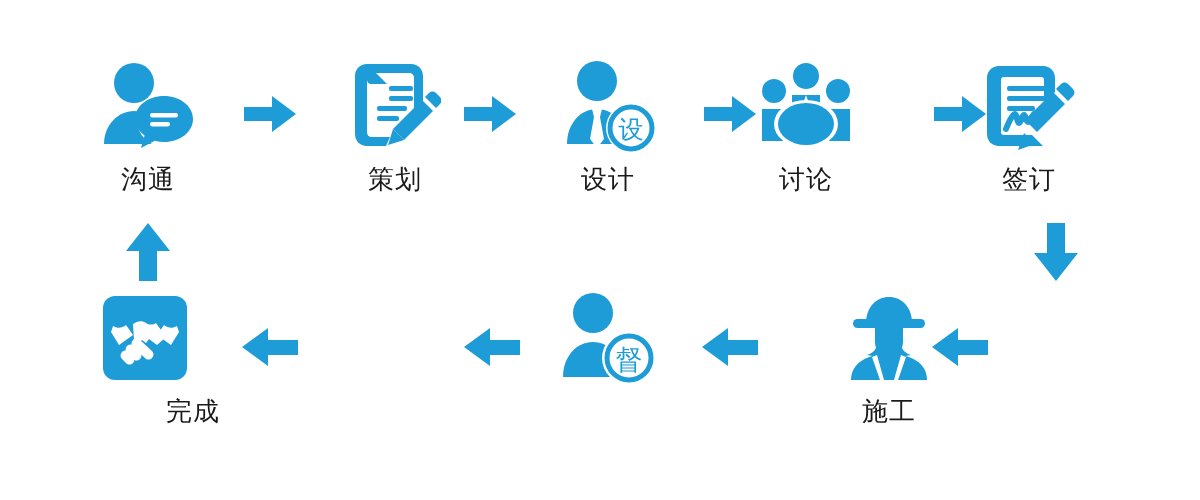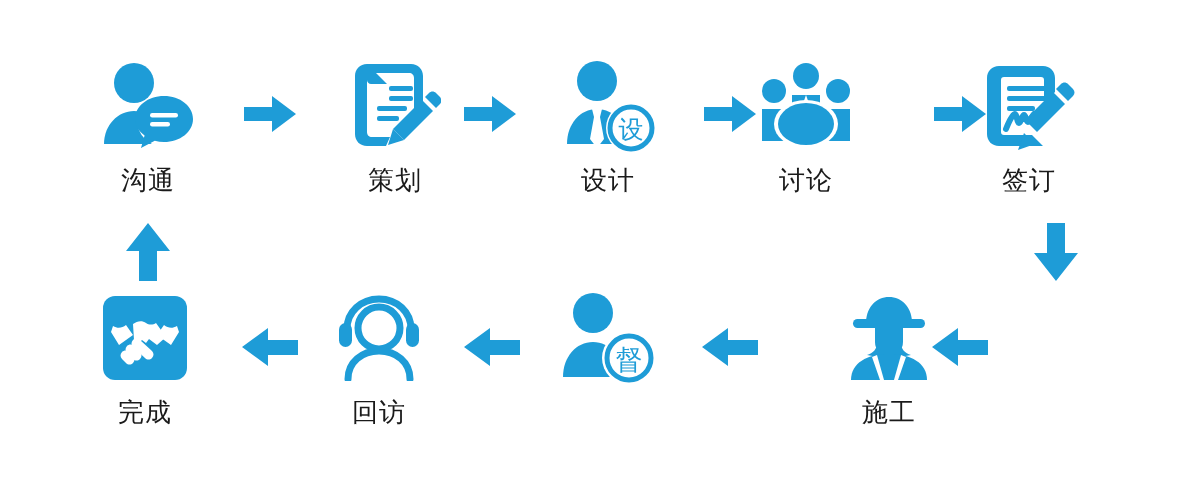--- a/index.html
+++ b/index.html
@@ -34,21 +34,21 @@
   }
   .step .icon-wrap svg {
     display: block;
   }
   .step .label {
     margin-top: 12px;
     font-size: 26px;
     line-height: 1;
     color: #1a1a1a;
     letter-spacing: 1px;
-    font-family: Liberation Serif, serif;
+    font-family: Liberation Mono, monospace;
   }
 
   
   .arrow {
     position: absolute;
     display: flex;
     align-items: center;
     justify-content: center;
   }
   .arrow svg { display: block; }
@@ -164,53 +164,41 @@
     </div>
     <div class="label">签订</div>
   </div>
 
   <div class="arrow" style="left:1026px; top:218px; width:60px; height:68px;">
     <svg width="48" height="62" viewBox="0 0 48 62">
       <path d="M15 2h18v30h13L24 60 2 32h13z" fill="#1e9cd7"></path>
     </svg>
   </div>
 
-  <div class="step row-bot" style="left:70px;">
+  <div class="step row-bot" style="left:70px;text-align:right;">
     <div class="icon-wrap">
       <svg width="84" height="84" viewBox="0 0 84 84">
         <rect x="0" y="0" width="84" height="84" rx="12" fill="#1e9cd7"></rect>
         <path d="M10 30c5 3 9 2 13-1l7 10-14 10-8-13z" fill="#ffffff"></path>
         <path d="M74 30c-5 3-9 2-13-1l-7 10 14 10 8-13z" fill="#ffffff"></path>
         <path d="M30 28c4-3 9-4 13-1 3 2 7 2 10 0l10 14-9 8-8-6-3 4-4-3-4 4-4-4z" fill="#ffffff"></path>
         <path d="M30 44c2-2 5-2 7 0l12 11c2 2 2 5 0 7s-5 2-7 0L30 51c-2-2-2-5 0-7z" fill="#ffffff"></path>
         <path d="M24 50c2-2 5-2 7 0l6 6c2 2 2 5 0 7s-5 2-7 0l-6-6c-2-2-2-5 0-7z" fill="#ffffff"></path>
         <path d="M19 56c2-2 5-2 7 0l4 4c2 2 2 5 0 7s-5 2-7 0l-4-4c-2-2-2-5 0-7z" fill="#ffffff"></path>
       </svg>
     </div>
     <div class="label">完成</div>
   </div>
 
   <div class="arrow" style="left:240px; top:325px; width:60px; height:44px;">
     <svg width="60" height="44" viewBox="0 0 60 44">
       <path d="M58 15H28V3L2 22l26 19V30h30z" fill="#1e9cd7"></path>
     </svg>
   </div>
 
-  <div class="step row-bot" style="left:304px;">
-    <div class="icon-wrap">
-      <svg width="88" height="86" viewBox="0 0 88 86">
-        <path d="M12 40v-6c0-17 14-30 32-30s32 13 32 30v6" fill="none" stroke="#1e9cd7" stroke-width="7" stroke-linecap="round"></path>
-        <rect x="4" y="28" width="13" height="24" rx="6.5" fill="#1e9cd7"></rect>
-        <rect x="71" y="28" width="13" height="24" rx="6.5" fill="#1e9cd7"></rect>
-        <circle cx="44" cy="33" r="21" fill="none" stroke="#1e9cd7" stroke-width="7"></circle>
-        <path d="M13 84c0-17 14-28 31-28s31 11 31 28" fill="none" stroke="#1e9cd7" stroke-width="7" stroke-linecap="round"></path>
-      </svg>
-    </div>
-    <div class="label">回访</div>
-  </div>
 
   <div class="arrow" style="left:462px; top:325px; width:60px; height:44px;">
     <svg width="60" height="44" viewBox="0 0 60 44">
       <path d="M58 15H28V3L2 22l26 19V30h30z" fill="#1e9cd7"></path>
     </svg>
   </div>
 
   <div class="step row-bot" style="left:533px;">
     <div class="icon-wrap">
       <svg width="98" height="92" viewBox="0 0 98 92">

